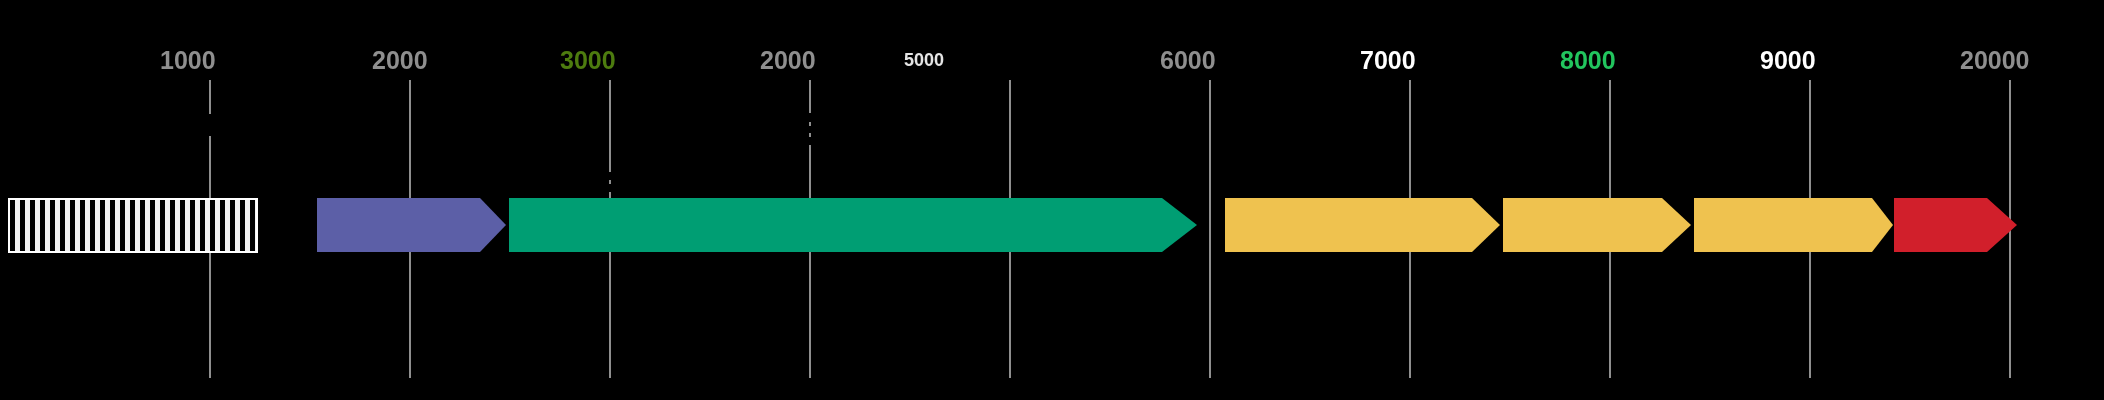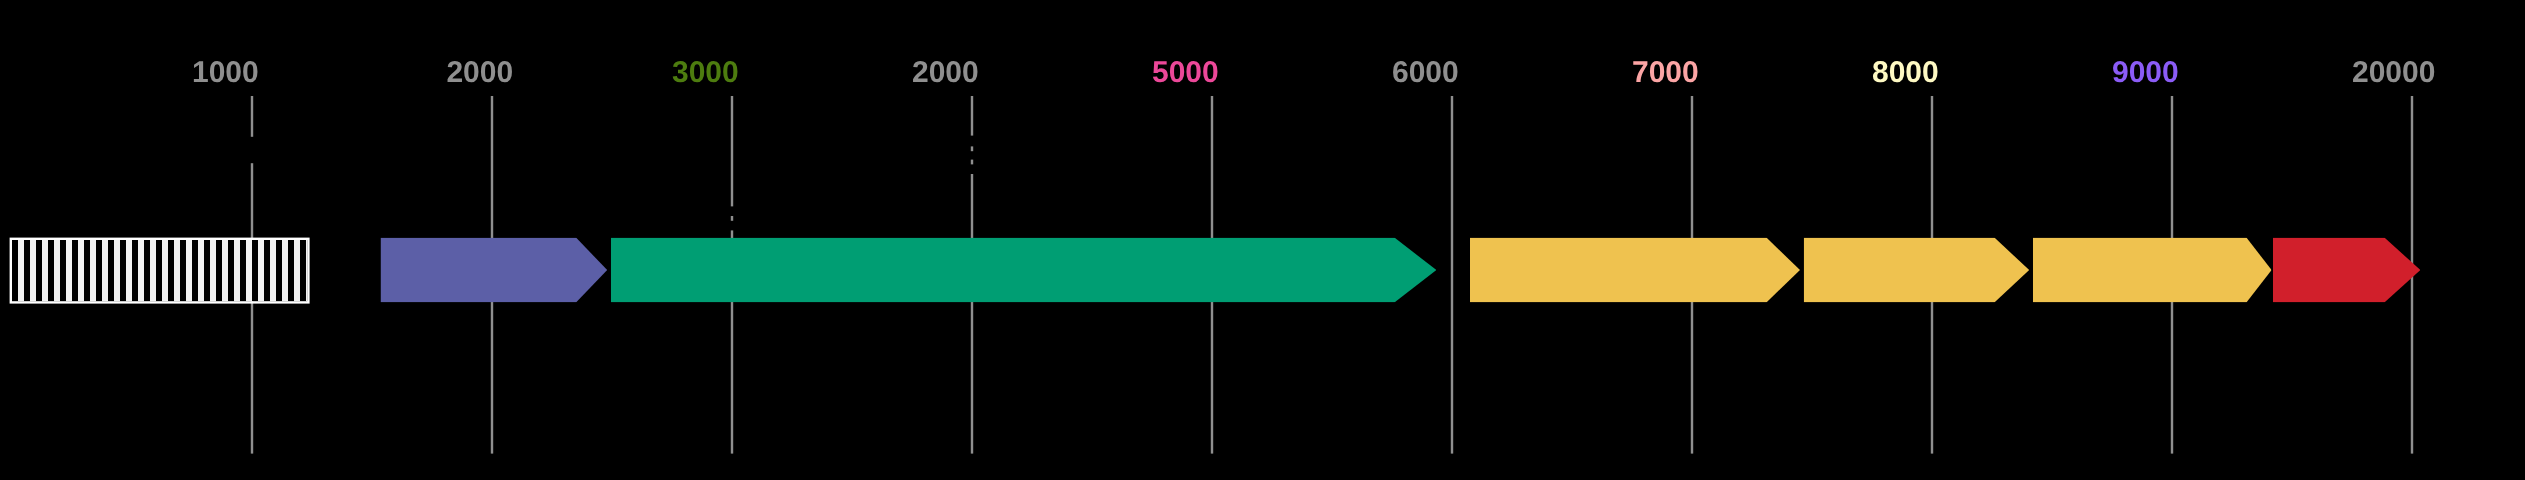--- a/index.html
+++ b/index.html
@@ -28,29 +28,29 @@
   <div>
       <div class="gridline" style="left: 209px; top: 80px; height: 298px; background: rgb(143, 143, 143);"></div>
       <div class="tick-label" style="left: 160px; top: 48px; font-size: 25px; color: rgb(143, 143, 143);">1000</div>
       <div class="gridline" style="left: 409px; top: 80px; height: 298px; background: rgb(143, 143, 143);"></div>
       <div class="tick-label" style="left: 372px; top: 48px; font-size: 25px; color: rgb(143, 143, 143);">2000</div>
       <div class="gridline" style="left: 609px; top: 80px; height: 298px; background: rgb(143, 143, 143);"></div>
       <div class="tick-label" style="left: 560px; top: 48px; font-size: 25px; color: #4d7c0f;">3000</div>
       <div class="gridline" style="left: 809px; top: 80px; height: 298px; background: rgb(143, 143, 143);"></div>
       <div class="tick-label" style="left: 760px; top: 48px; font-size: 25px; color: rgb(143, 143, 143);">2000</div>
       <div class="gridline" style="left: 1009px; top: 80px; height: 298px; background: rgb(143, 143, 143);"></div>
-      <div class="tick-label" style="left: 960px; top: 48px; font-size: 25px; color: #ec4899;">5000</div>
+      <div class="tick-label" style="left: 904px; top: 48px; font-size: 18px; color: #e5e5e5;">5000</div>
       <div class="gridline" style="left: 1209px; top: 80px; height: 298px; background: rgb(143, 143, 143);"></div>
       <div class="tick-label" style="left: 1160px; top: 48px; font-size: 25px; color: rgb(143, 143, 143); text-align: right;">6000</div>
       <div class="gridline" style="left: 1409px; top: 80px; height: 298px; background: rgb(143, 143, 143);"></div>
-      <div class="tick-label" style="left: 1360px; top: 48px; font-size: 25px; color: #fca5a5;">7000</div>
+      <div class="tick-label" style="left: 1360px; top: 48px; font-size: 25px; color: #ffffff;">7000</div>
       <div class="gridline" style="left: 1609px; top: 80px; height: 298px; background: rgb(143, 143, 143);"></div>
-      <div class="tick-label" style="left: 1560px; top: 48px; font-size: 25px; color: #fef9c3;">8000</div>
+      <div class="tick-label" style="left: 1560px; top: 48px; font-size: 25px; color: #22c55e;">8000</div>
       <div class="gridline" style="left: 1809px; top: 80px; height: 298px; background: rgb(143, 143, 143);"></div>
-      <div class="tick-label" style="left: 1760px; top: 48px; font-size: 25px; color: #8b5cf6;">9000</div>
+      <div class="tick-label" style="left: 1760px; top: 48px; font-size: 25px; color: #ffffff;">9000</div>
       <div class="gridline" style="left: 2009px; top: 80px; height: 298px; background: rgb(143, 143, 143);"></div>
       <div class="tick-label" style="left: 1960px; top: 48px; font-size: 25px; color: rgb(143, 143, 143);">20000</div>
       <div class="gridline-occluder" style="left: 208px; width: 5px; top: 114px; height: 22px;"></div>
       <div class="gridline-occluder" style="left: 608px; width: 5px; top: 172px; height: 8px;"></div>
       <div class="gridline-occluder" style="left: 608px; width: 5px; top: 184px; height: 8px;"></div>
       <div class="gridline-occluder" style="left: 808px; width: 5px; top: 113px; height: 9px;"></div>
       <div class="gridline-occluder" style="left: 808px; width: 5px; top: 126px; height: 7px;"></div>
       <div class="gridline-occluder" style="left: 808px; width: 5px; top: 137px; height: 8px;"></div>
     </div>
   <div class="track">

